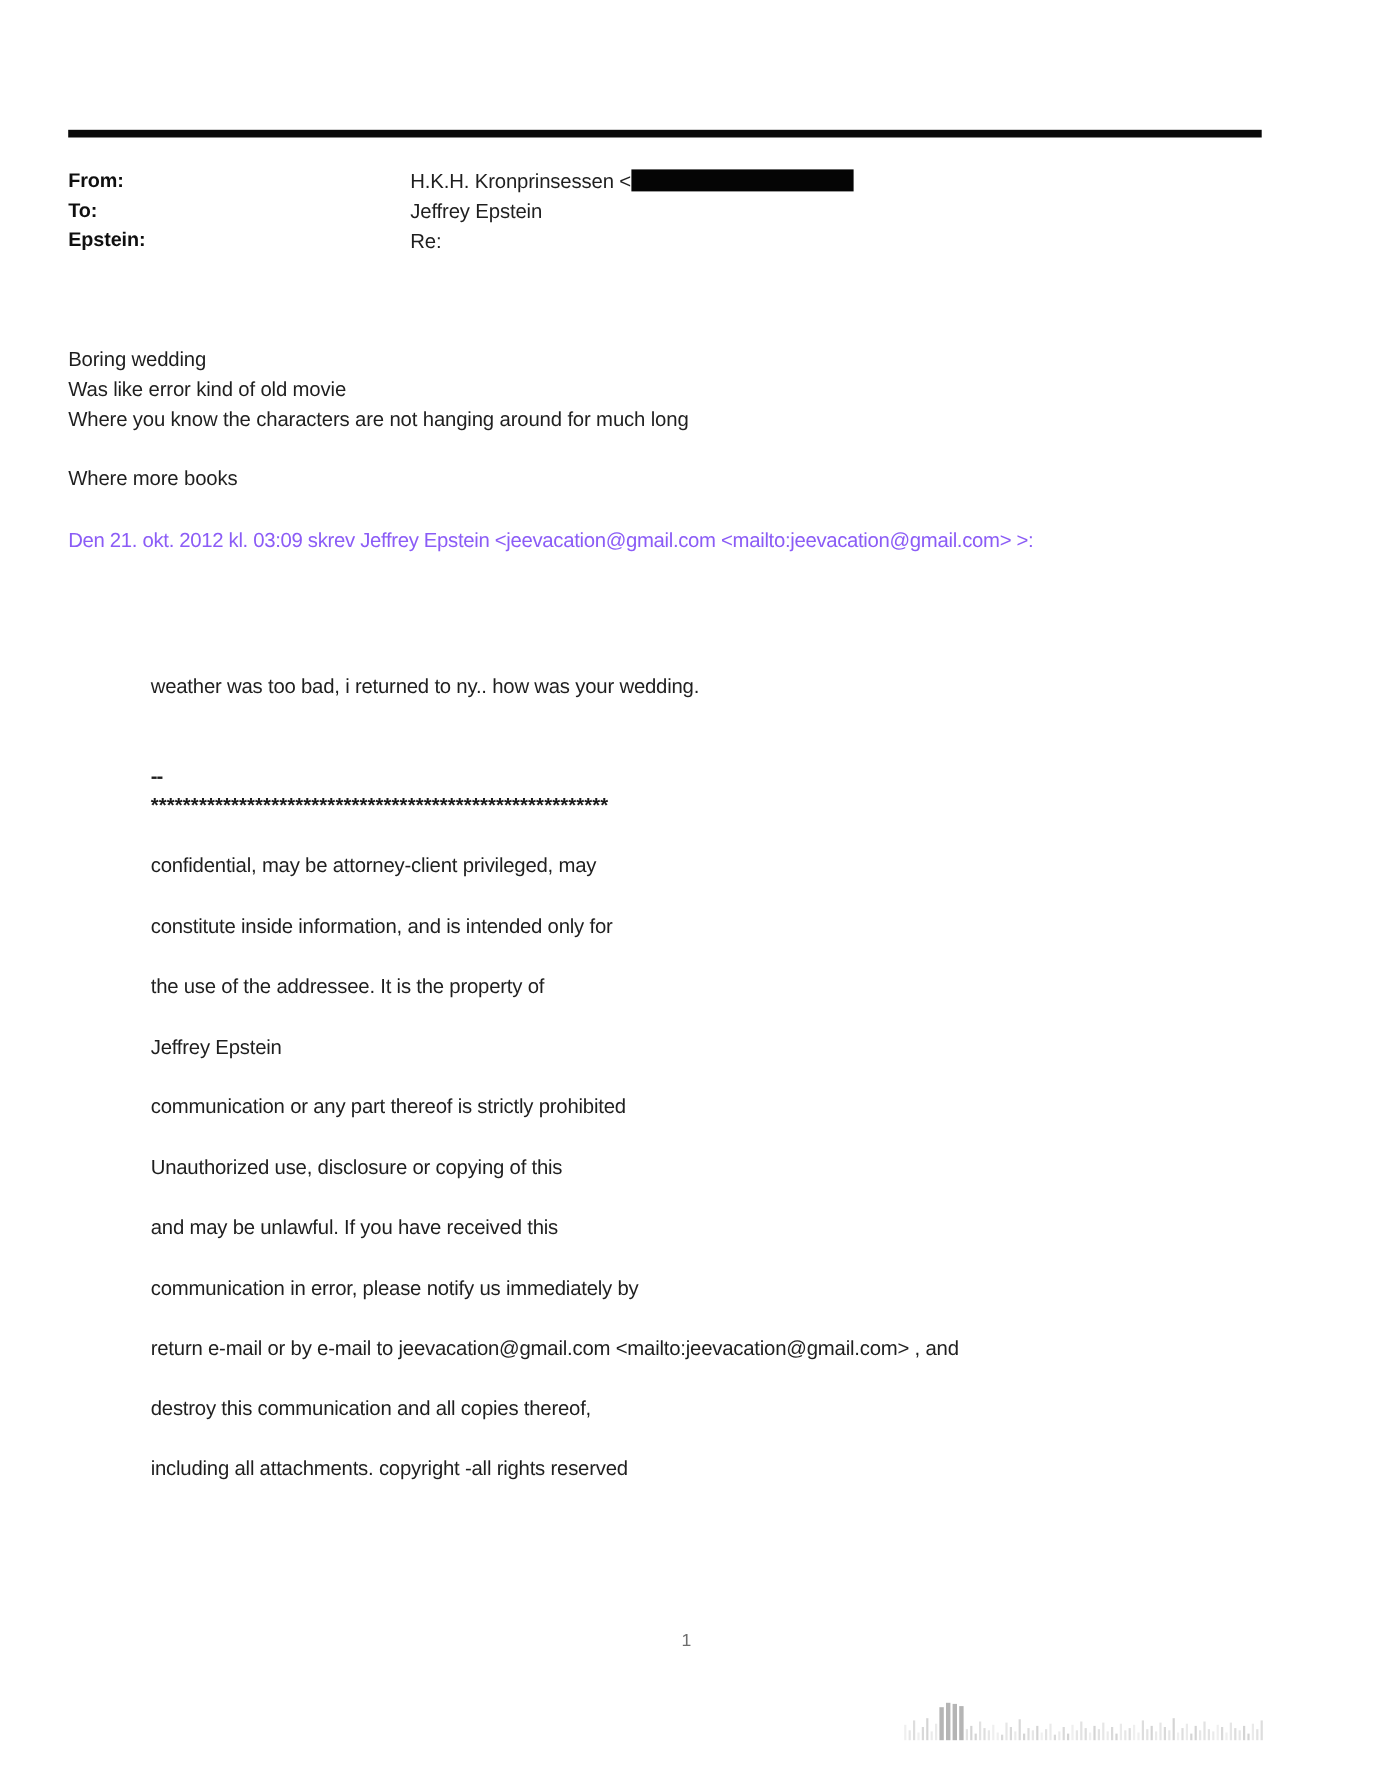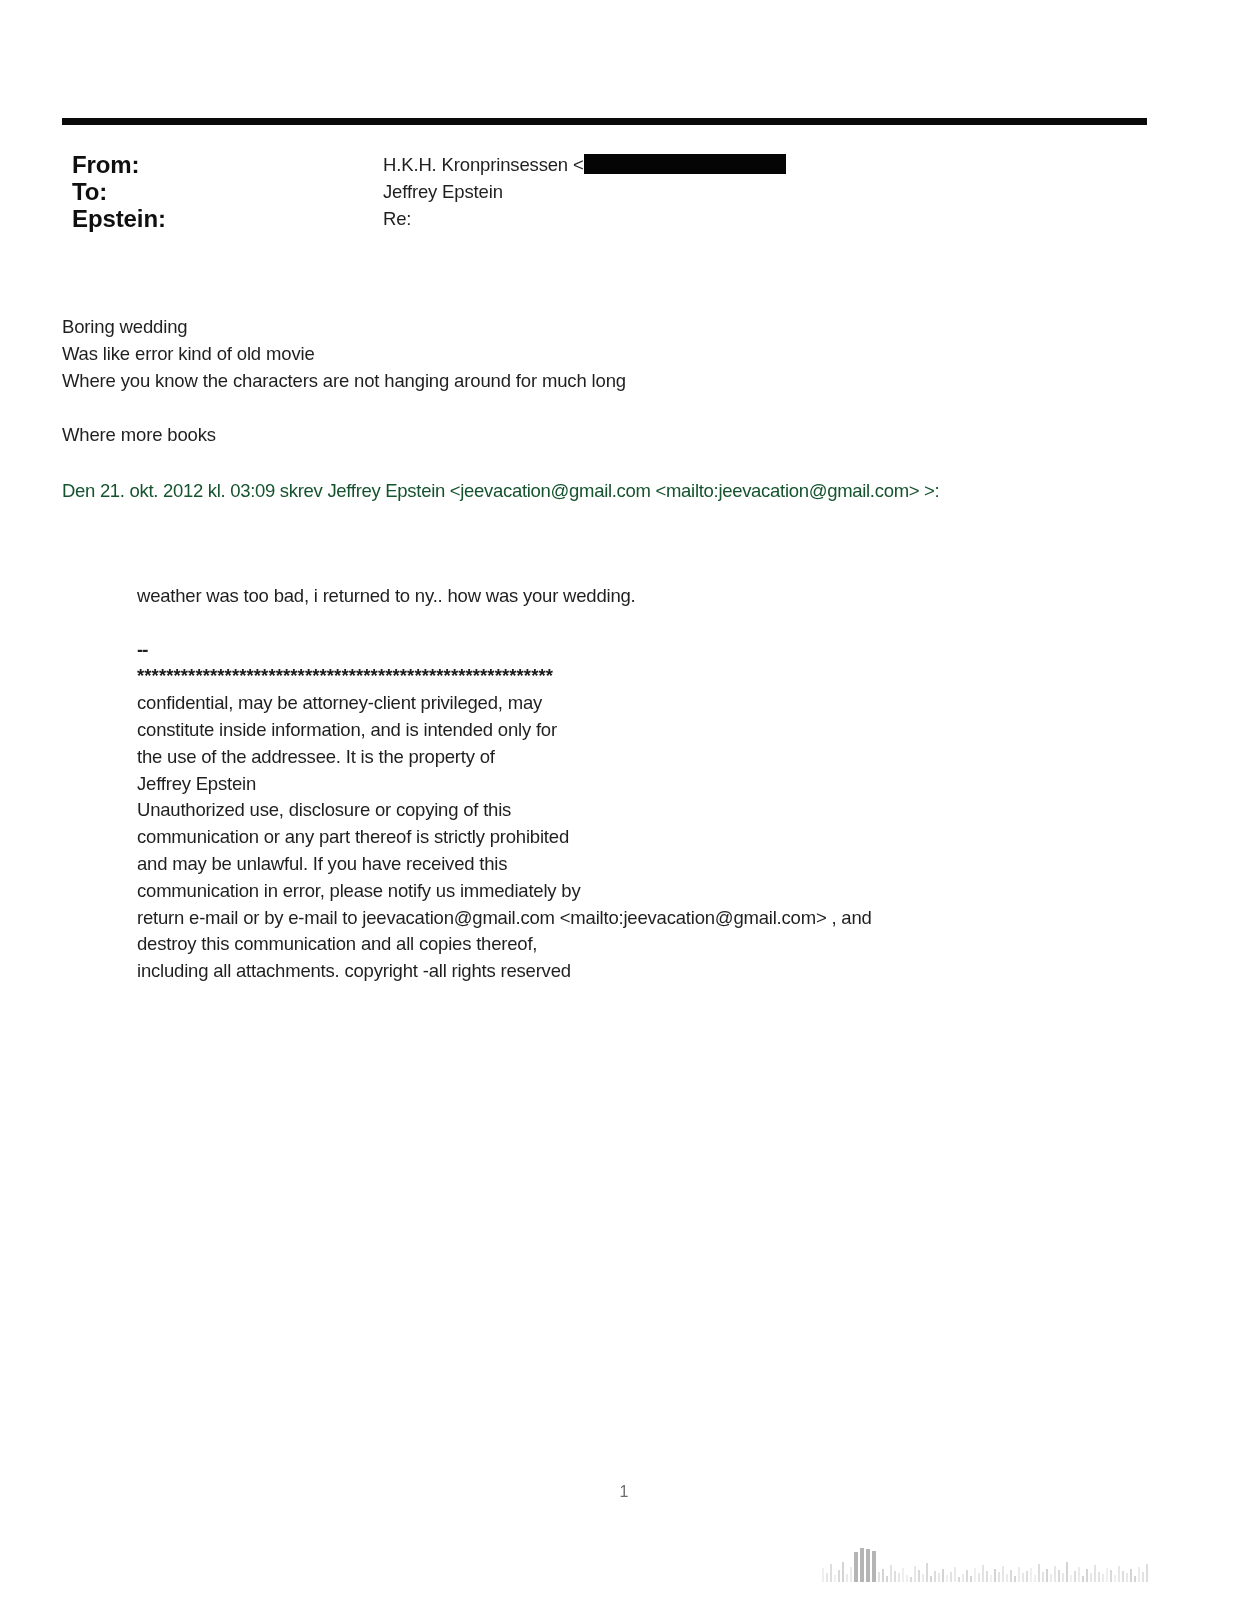--- a/index.html
+++ b/index.html
@@ -40,26 +40,25 @@
   }
   .hdr-row {
     position: relative;
     height: 27px;
     line-height: 27px;
     white-space: nowrap;
   }
   .hdr-label {
     display: inline-block;
     width: 311px;
-    font-size: 24px;
+    font-size: 18px;
     font-weight: bold;
     letter-spacing: -0.1px;
     color: #0f0f0f;
     vertical-align: top;
-    margin-left: 10px;
   }
   .hdr-value {
     display: inline-block;
     font-size: 18.5px;
     font-weight: normal;
     color: #1f1f1f;
     letter-spacing: -0.15px;
     vertical-align: top;
     position: relative;
   }
@@ -103,36 +102,37 @@
 
   
   .quote-line {
     position: absolute;
     left: 62px;
     top: 477px;
     font-size: 18.5px;
     line-height: 27px;
     letter-spacing: -0.3px;
     white-space: nowrap;
-    color: #14532d;
+    color: #8b5cf6;
   }
 
   
   .quoted-block {
     position: absolute;
     left: 137px;
     top: 583px;
     width: 1060px;
   }
   .qln {
     font-size: 18.5px;
     line-height: 26.8px;
     letter-spacing: -0.2px;
     white-space: nowrap;
     color: #1f1f1f;
+    margin-top: 28px;
   }
   .qln.blank {
     height: 26.8px;
   }
   .stars {
     font-size: 18.5px;
     line-height: 26.8px;
     letter-spacing: 0.1px;
     font-weight: bold;
     white-space: nowrap;
@@ -216,22 +216,22 @@
 
   <div class="quoted-block">
     <div class="qln">weather was too bad,  i returned to ny.. how was your wedding.</div>
     <div class="qln blank"></div>
     <div class="dashes">--</div>
     <div class="stars">*********************************************************</div>
     <div class="qln">confidential, may be attorney-client privileged, may</div>
     <div class="qln">constitute inside information, and is intended only for</div>
     <div class="qln">the use of the addressee. It is the property of</div>
     <div class="qln">Jeffrey Epstein</div>
+    <div class="qln">communication or any part thereof is strictly prohibited</div>
     <div class="qln">Unauthorized use, disclosure or copying of this</div>
-    <div class="qln">communication or any part thereof is strictly prohibited</div>
     <div class="qln">and may be unlawful. If you have received this</div>
     <div class="qln">communication in error, please notify us immediately by</div>
     <div class="qln">return e-mail or by e-mail to jeevacation@gmail.com &lt;mailto:jeevacation@gmail.com&gt; , and</div>
     <div class="qln">destroy this communication and all copies thereof,</div>
     <div class="qln">including all attachments. copyright -all rights reserved</div>
   </div>
 
   <div class="page-number">1</div>
 
   <div class="barcode" id="barcode-artifact">

